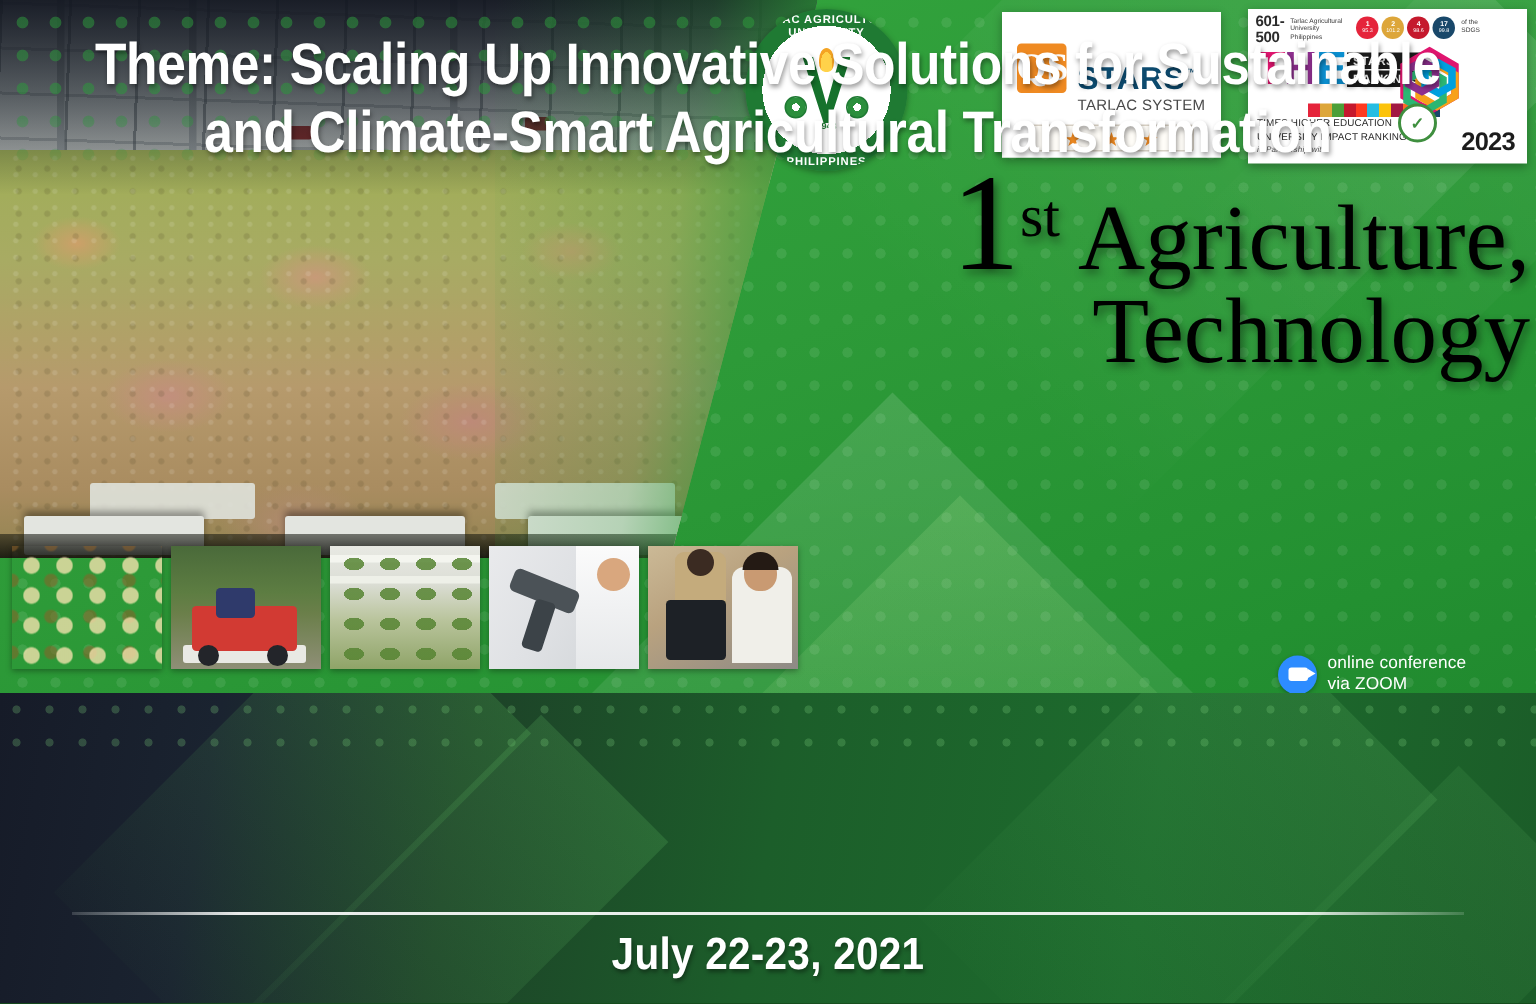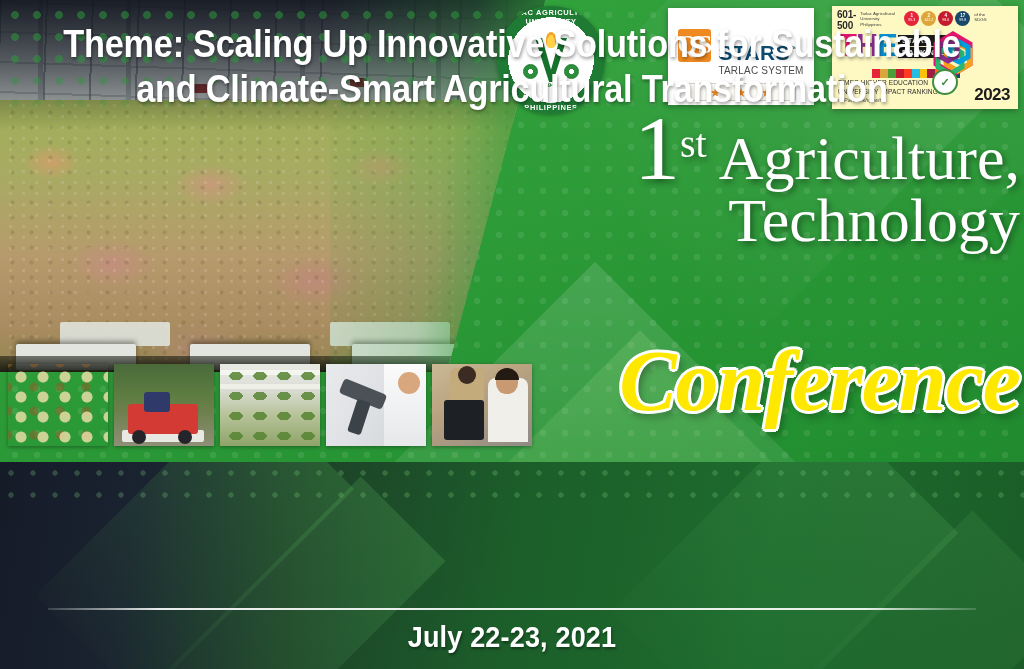--- a/index.html
+++ b/index.html
@@ -234,21 +234,21 @@
   .qs-starbox{
     margin-top:7px; width:108px; height:21px;
     border:1px solid #d9d2c6; border-radius:2px; background:#fffdf8;
     display:flex; align-items:center; justify-content:center; gap:14px;
   }
   .qs-star{color:#ef8a22; font-size:13px; line-height:1;}
 
   .the-badge{
     position:absolute; left:832px; top:6px;
     width:186px; height:103px;
-    background:#fef9c3; box-shadow:0 2px 6px rgba(0,0,0,.3);
+    background:#ffffff; box-shadow:0 2px 6px rgba(0,0,0,.3);
     overflow:hidden;
   }
   .the-toprow{display:flex; align-items:flex-start; padding:4px 4px 0 5px; gap:4px;}
   .the-rank{font-size:10px; font-weight:bold; color:#2b2b2b; line-height:1.05; letter-spacing:-.2px;}
   .the-uni{font-size:4.4px; color:#3a3a3a; line-height:1.2; max-width:40px; padding-top:1px;}
   .the-sdgs{display:flex; gap:2px; padding-top:1px;}
   .the-sdg{
     width:15px; height:15px; border-radius:50%;
     color:#fff; font-size:4.6px; font-weight:bold;
     display:flex; flex-direction:column; align-items:center; justify-content:center;
@@ -289,21 +289,21 @@
   .the-seal{
     position:absolute; right:60px; bottom:14px; width:22px; height:22px;
     border-radius:50%; background:#ffffff; border:2px solid #3f8f3f;
     display:flex; align-items:center; justify-content:center;
     color:#3f8f3f; font-size:11px; font-weight:bold;
   }
 
   
   .title{
     position:absolute; left:520px; top:112px; width:500px;
-    color:#ffffff;
+    color:#000000;
     font-family:"Liberation Serif", serif;
     text-align:right;
     text-shadow:2px 3px 6px rgba(0,0,0,.45);
     line-height:.96;
   }
   .title-l1{font-size:62px; white-space:nowrap;}
   .t-num{font-size:92px; line-height:.8;}
   .t-ord{font-size:40px; vertical-align:super; line-height:0;}
   .title-l2{font-size:62px; margin-top:2px;}
   .title-l3{font-size:62px; margin-top:2px;}
@@ -535,22 +535,30 @@
   </div>
 
   <div class="title">
     <div class="title-l1">
       <span class="t-num">1</span><span class="t-ord">st</span>
       <span>Agriculture,</span>
     </div>
     <div class="title-l3">Technology</div>
   </div>
 
-  <div class="conference">Conference</div>
-
+
+  <div class="zoom-badge">
+    <div class="zoom-ic">
+      <div class="zoom-cam"></div>
+    </div>
+    <div class="zoom-txt">
+      <div>online conference</div>
+      <div>via ZOOM</div>
+    </div>
+  </div>
 
   <div class="bottom">
     <div class="b-dots"></div>
     <div class="b-chev b-c1"></div>
     <div class="b-chev b-c2"></div>
     <div class="b-chev b-c3"></div>
     <div class="b-chev b-c4"></div>
   </div>
 
   <div class="theme">

